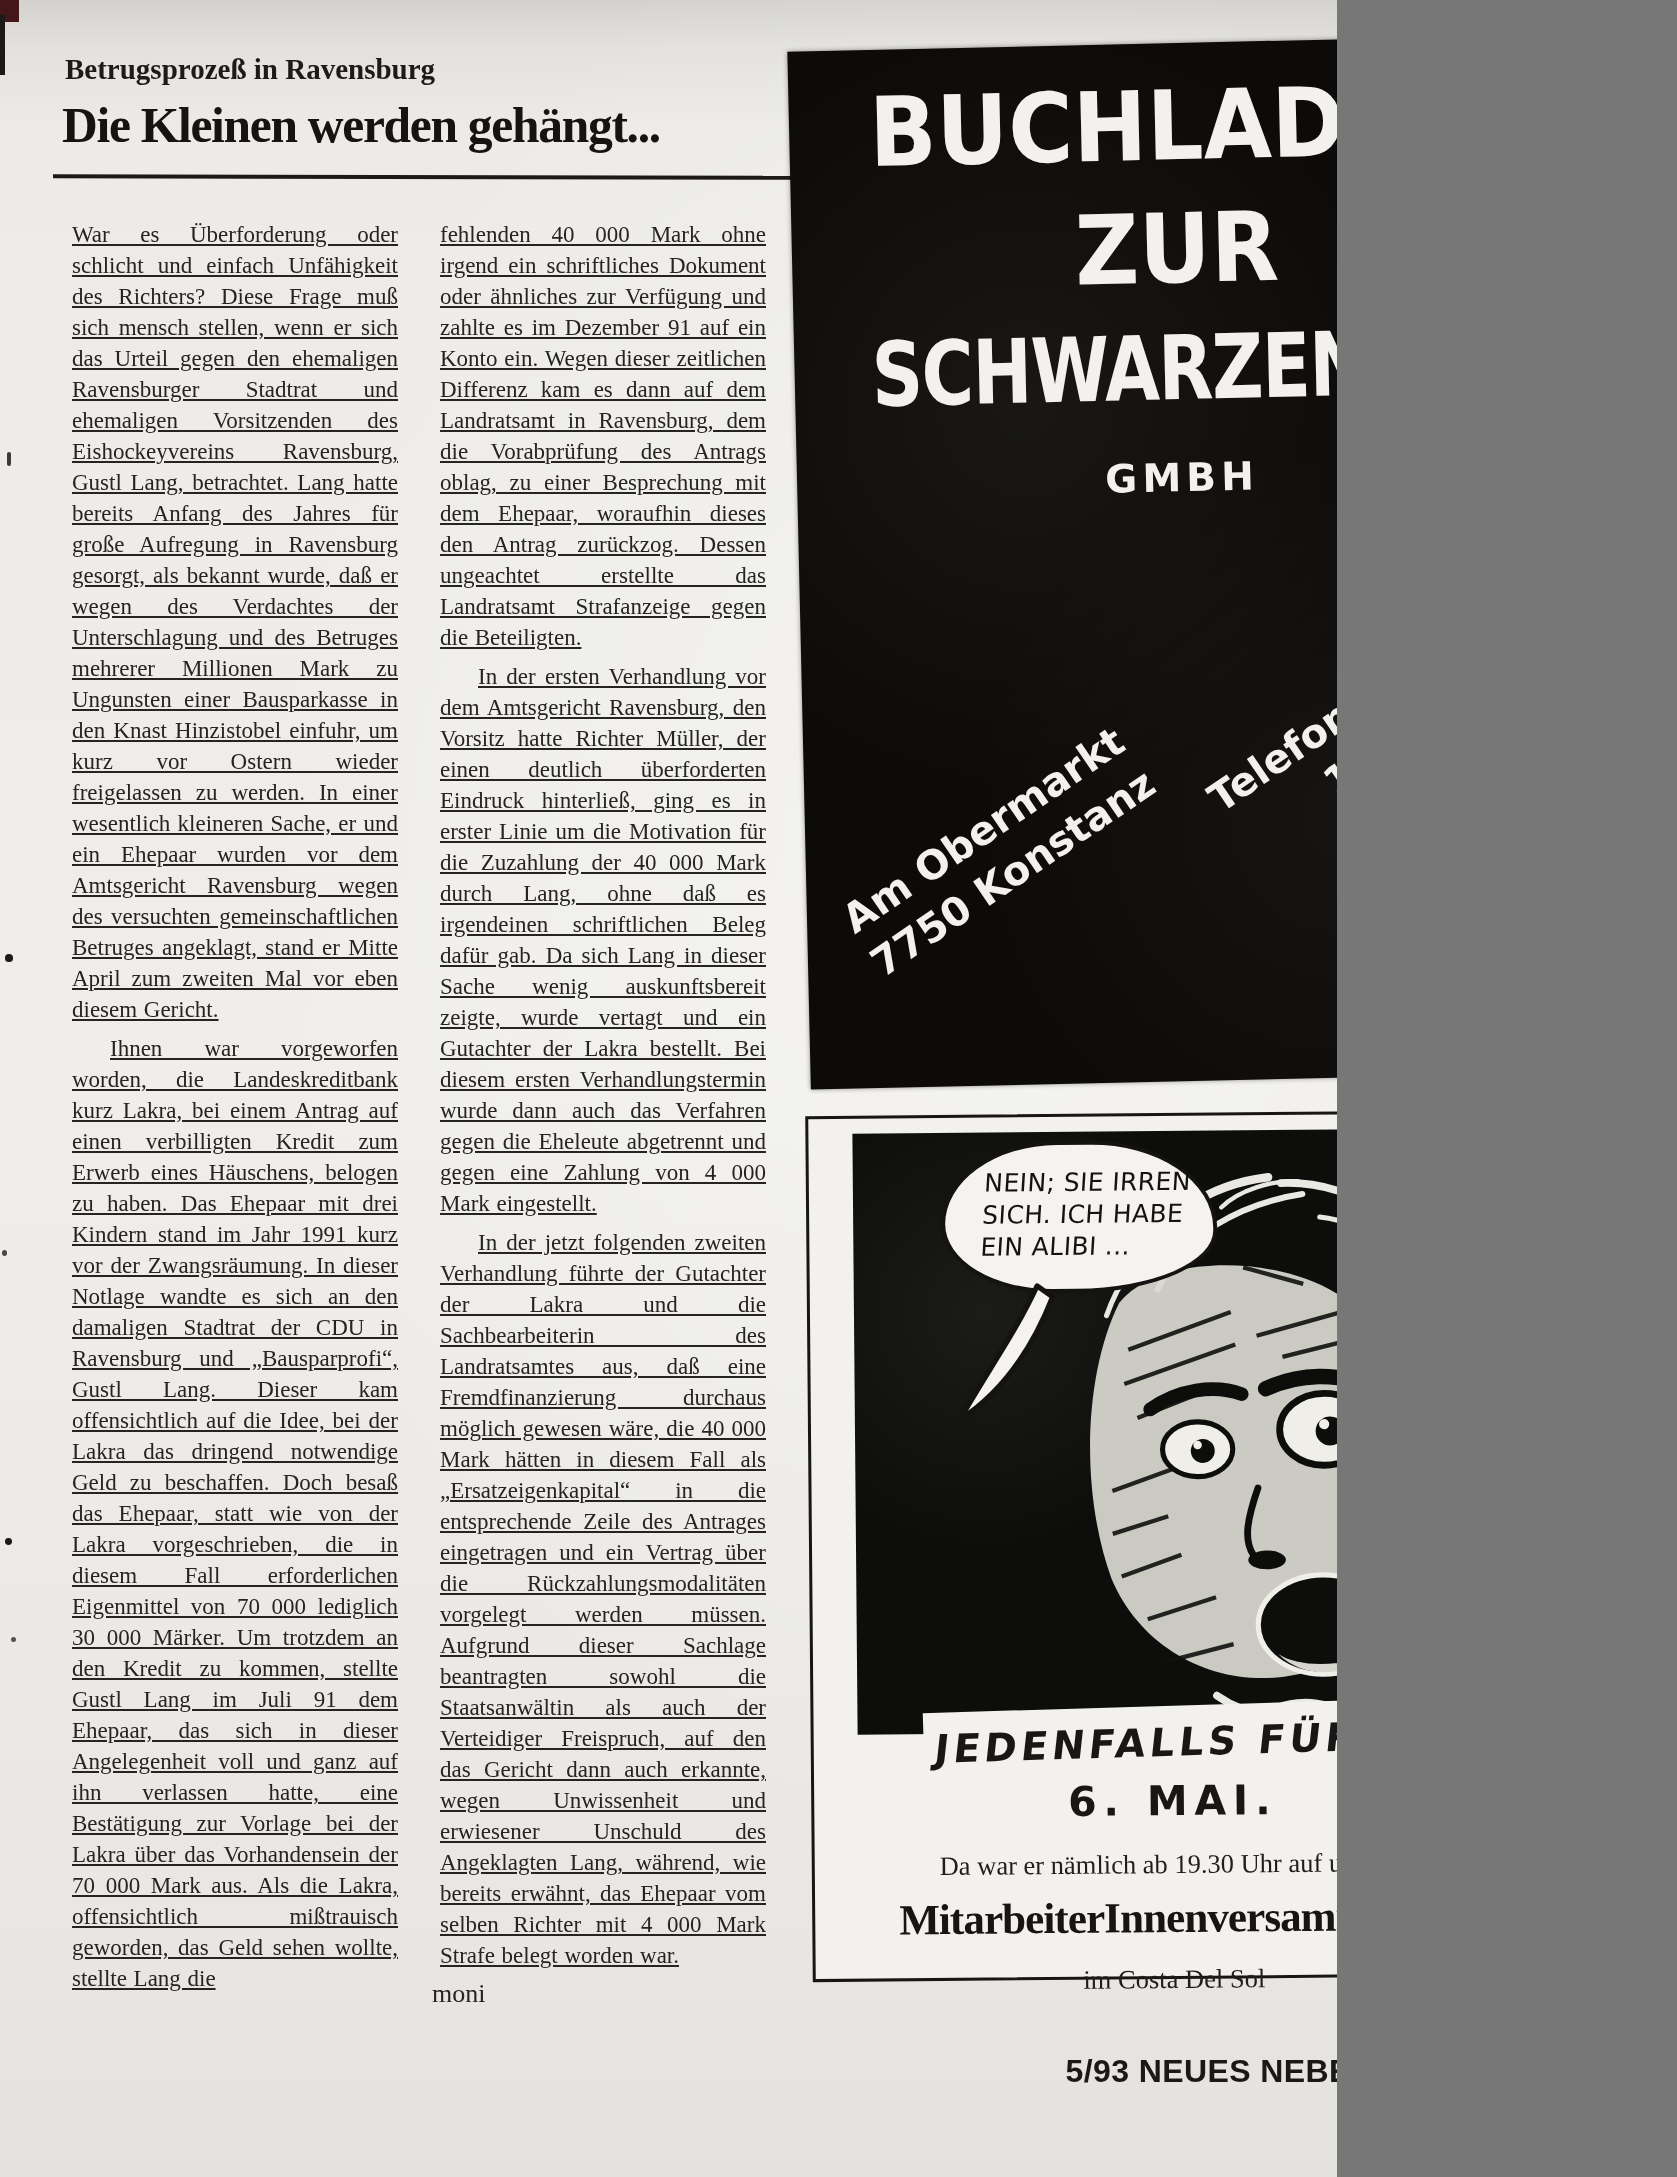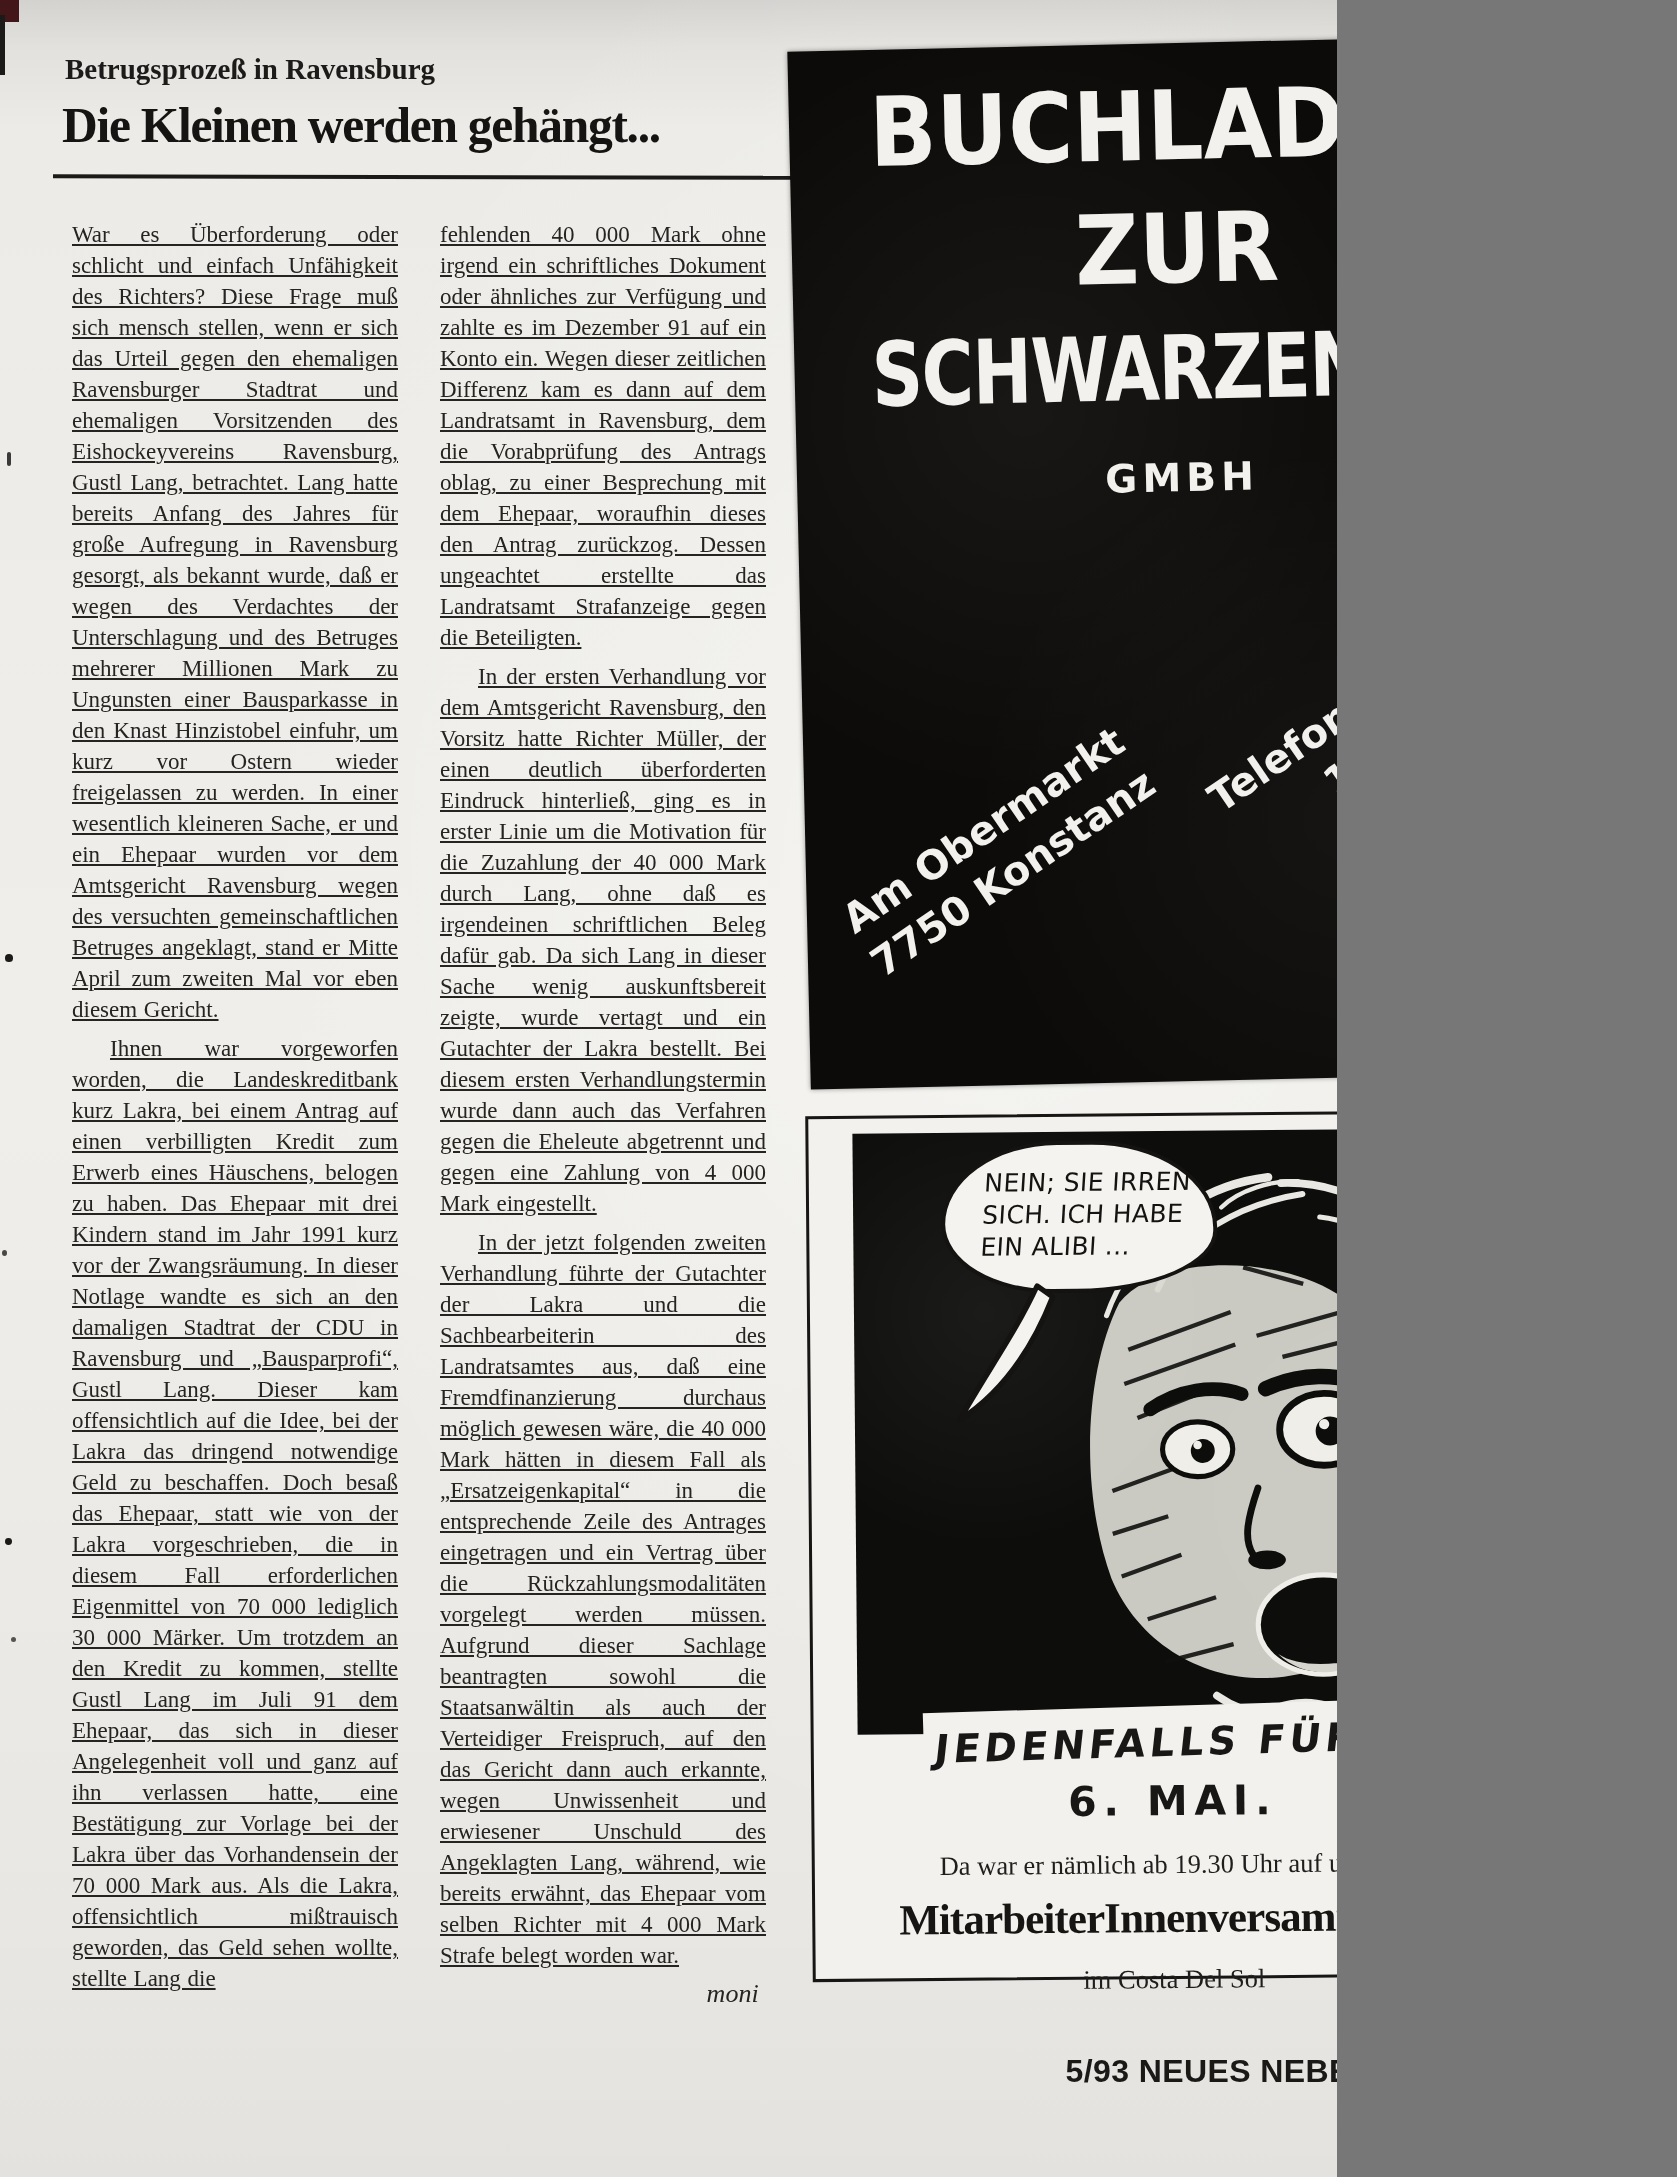--- a/index.html
+++ b/index.html
@@ -36,22 +36,22 @@
   .headline-rule{position:absolute;left:53px;top:175px;width:738px;height:4.3px;background:#1c1a18;transform:rotate(0.12deg);}
   .col{position:absolute;top:211px;width:342px;}
   .col1{left:64px;}
   .col2{left:432px;}
   .par{
     margin:8px;font-size:23px;line-height:31px;text-align:justify;
     color:#262422;hyphens:auto;-webkit-hyphens:auto;word-spacing:0.9px;text-decoration:underline;
   }
   .par.indent{text-indent:38px;}
   .byline{
-    margin-top:6.8px;padding-right:15.4px;text-align:right;
-    font-style:italic;font-size:26px;color:#262422;
+    margin-top:6.8px;padding-right:15.4px;text-align:left;
+    font-size:26px;color:#262422;
   }
 
   
   .ad-buchladen{
     position:absolute;left:799px;top:43px;width:770px;height:1038px;
     background:
       radial-gradient(circle at 30% 35%, rgba(255,255,255,0.05), rgba(255,255,255,0) 45%),
       radial-gradient(circle at 70% 75%, rgba(255,255,255,0.04), rgba(255,255,255,0) 40%),
       #0c0b0a;
     transform:rotate(-1.3deg);

